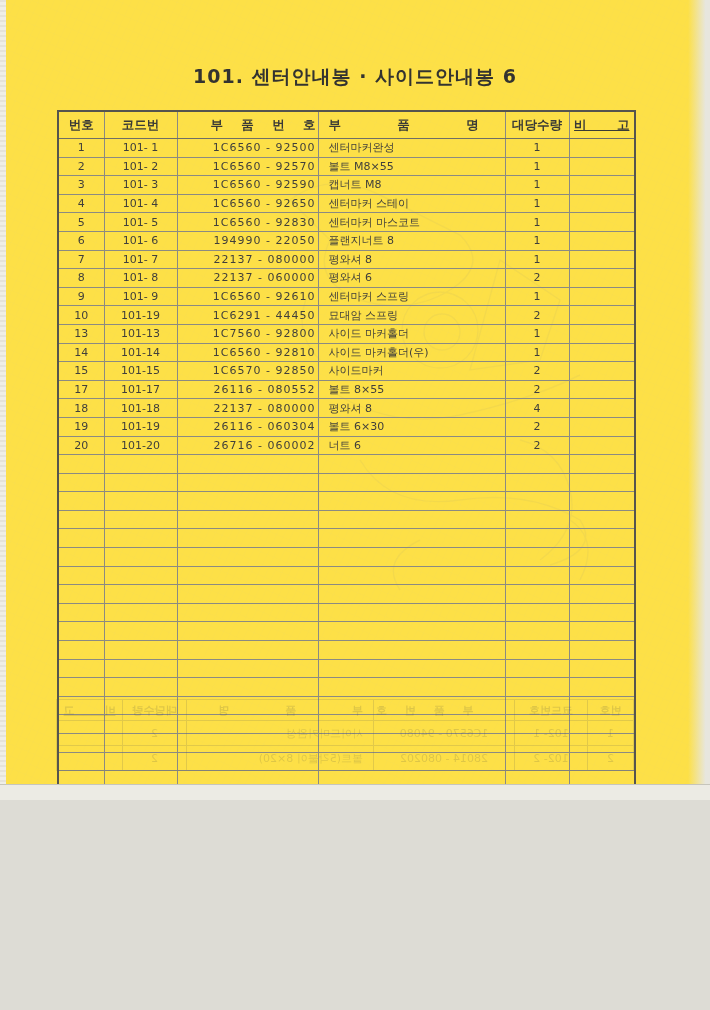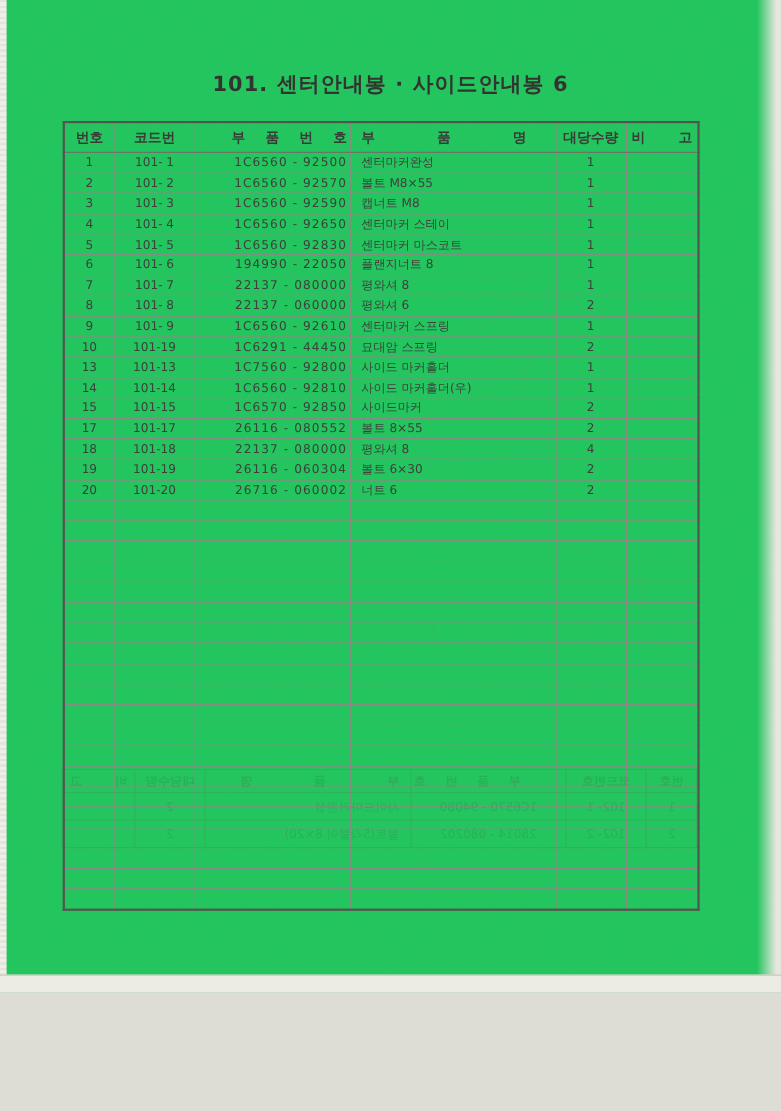--- a/index.html
+++ b/index.html
@@ -1,18 +1,18 @@
 <!DOCTYPE html>
 <html><head>
 <meta charset="utf-8">
 <style>
   html,body{margin:0;padding:0;background:#dddcd5;}
   #screen{
-    position:relative;width:710px;height:902px;overflow:hidden;
-    background:#22c55e;
+    position:relative;width:710px;height:800px;overflow:hidden;
+    background:#fde047;
     font-family:"DejaVu Sans","Liberation Sans",sans-serif;
     color:#3b3b38;
   }
   
   .edge-left{position:absolute;left:0;top:0;width:6px;height:100%;
     background:repeating-linear-gradient(180deg,#e5e3da 0 2px,#efeee7 2px 5px);}
   .edge-right{position:absolute;right:0;top:0;width:22px;height:100%;
     background:linear-gradient(90deg,rgba(232,231,223,0) 0%,#e7e6de 80%);}
   .edge-bottom{position:absolute;left:0;bottom:0;width:100%;height:15px;
     background:#ecebe4;border-top:1px solid #c6c5bb;}
@@ -40,21 +40,21 @@
   }
   table.parts td{
     height:17.6px;padding:0 2px;font-size:11px;color:#403f3b;
     overflow:hidden;white-space:nowrap;
   }
   .c-no,.c-code,.c-qty{text-align:center;}
   .c-part_no{text-align:right;letter-spacing:1px;}
   .c-name{text-align:left;padding-left:10px !important;font-size:11.3px;margin-top:12px;}
   th.c-part_no{word-spacing:10px;letter-spacing:2px;}
   th.c-name{word-spacing:52px;}
-  th.c-remark{word-spacing:26px;}
+  th.c-remark{word-spacing:26px;text-decoration:underline;}
   tr.empty td{color:transparent;}
 
   .pageno{
     position:absolute;top:931px;left:0;width:100%;text-align:right;
     font-size:12.5px;letter-spacing:2px;color:#4a4a45;
   }
 
   
   .ghost{
     position:absolute;top:699px;left:57px;width:577px;

